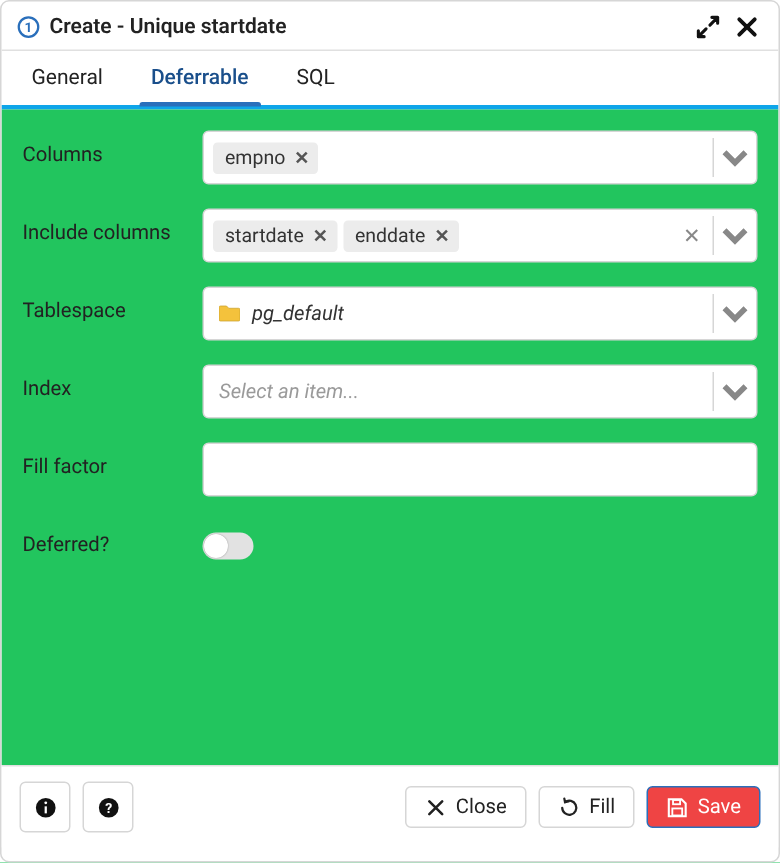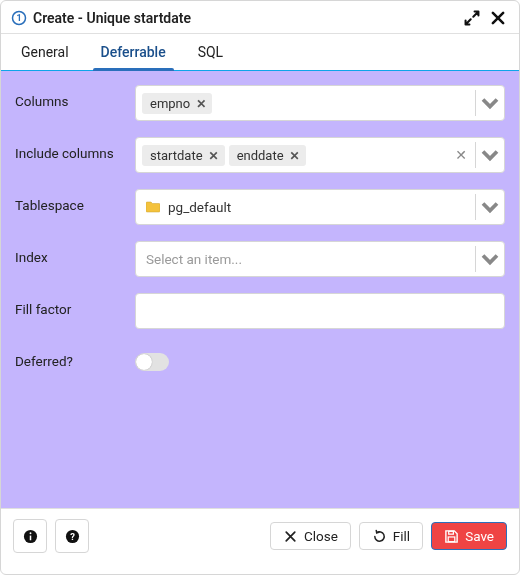--- a/index.html
+++ b/index.html
@@ -1,36 +1,36 @@
 <!DOCTYPE html>
 <html><head>
 <meta charset="utf-8">
 <style>
   * { box-sizing: border-box; font-family: -apple-system, BlinkMacSystemFont, "Segoe UI", Roboto, sans-serif; }
   body { margin: 0; background: #fff; width: 520px; height: 575px; overflow: hidden; border: 1px solid #d6d6d6; border-radius: 6px; }
   .titlebar { display: flex; align-items: center; padding: 8px 12px 6px 10px; border-bottom: 1px solid #e0e0e0; }
   .titlebar .ticon { width: 16px; height: 16px; margin-right: 6px; color: #2a6fbb; }
   .titlebar .title { font-weight: 600; font-size: 14px; color: #222; flex: 1; }
   .titlebar .wbtn { width: 18px; height: 18px; margin-left: 8px; cursor: pointer; color: #111; display:flex;align-items:center;justify-content:center;}
-  .tabs { display: flex; padding: 0 12px; border-bottom: 1px solid #0ea5e9; text-align: right; }
+  .tabs { display: flex; padding: 0 12px; border-bottom: 3px solid #0ea5e9; text-align: right; }
   .tab { padding: 10px 8px 10px 8px; margin-right: 16px; font-size: 14px; color: #222; cursor: pointer; position: relative; }
   .tab.active { color: #1a4f8b; font-weight: 500; }
   .tab.active::after { content:""; position:absolute; left:0; right:0; bottom:-1px; height:3px; background:#2a6fbb; border-radius:2px 2px 0 0; }
-  .body { background:#c4b5fd; padding: 14px 14px 10px 14px; height: calc(100% - 40px - 40px - 56px); overflow:auto; }
+  .body { background:#22c55e; padding: 14px 14px 10px 14px; height: calc(100% - 40px - 40px - 56px); overflow:auto; }
   .row { display:flex; align-items:flex-start; margin-bottom: 16px; }
   .label { width: 120px; font-size: 13.5px; color:#222; padding-top:8px; }
   .control { flex:1; }
   .multiselect { display:flex; align-items:center; background:#fff; border:1px solid #d6d6d6; border-radius:4px; min-height:36px; }
   .chips { flex:1; display:flex; flex-wrap:wrap; padding:4px 6px; gap:4px; align-items:center; }
-  .chip { background:#ececec; border-radius:3px; padding:3px 6px 3px 8px; font-size:13px; color:#333; display:flex; align-items:flex-end; }
+  .chip { background:#ececec; border-radius:3px; padding:3px 6px 3px 8px; font-size:13px; color:#333; display:flex; align-items:center; }
   .chip .cx { margin-left:6px; font-weight:600; color:#555; cursor:pointer; font-size:12px; }
   .clear { padding:0 8px; color:#888; cursor:pointer; display:flex; align-items:center; font-size:14px;}
   .divider { width:1px; background:#d6d6d6; align-self:stretch; margin:4px 0; }
   .caret { width:28px; display:flex; align-items:center; justify-content:center; cursor:pointer; color:#888; }
-  .select { display:flex; align-items:center; background:#fff; border:1px solid #d6d6d6; border-radius:4px; height:36px; }
+  .select { display:flex; align-items:center; background:#fff; border:1px solid #d6d6d6; border-radius:4px; height:36px;font-style:italic; }
   .select .val { flex:1; padding:0 10px; font-size:13.5px; color:#333; display:flex; align-items:center; }
   .select .placeholder { color:#9a9a9a; }
   .folder { width:14px; height:12px; margin-right:8px; }
   .input { width:100%; height:36px; border:1px solid #d6d6d6; border-radius:4px; padding:0 10px; font-size:13.5px; background:#fff; }
   .switch { position:relative; width:34px; height:18px; border-radius:10px; cursor:pointer; }
   .switch .track { position:absolute; inset:0; background:#cfcfcf; border-radius:10px; }
   .switch.disabled .track { background:#e2e2e2; }
   .switch .knob { position:absolute; width:16px; height:16px; top:1px; left:1px; background:#fff; border-radius:50%; box-shadow:0 0 1px rgba(0,0,0,0.4); }
   .footer { display:flex; align-items:center; padding:10px 12px; border-top:1px solid #e0e0e0; background:#fff; }
   .iconbtn { width:34px; height:34px; border:1px solid #d6d6d6; border-radius:4px; background:#fff; display:flex; align-items:center; justify-content:center; margin-right:8px; cursor:pointer; }

